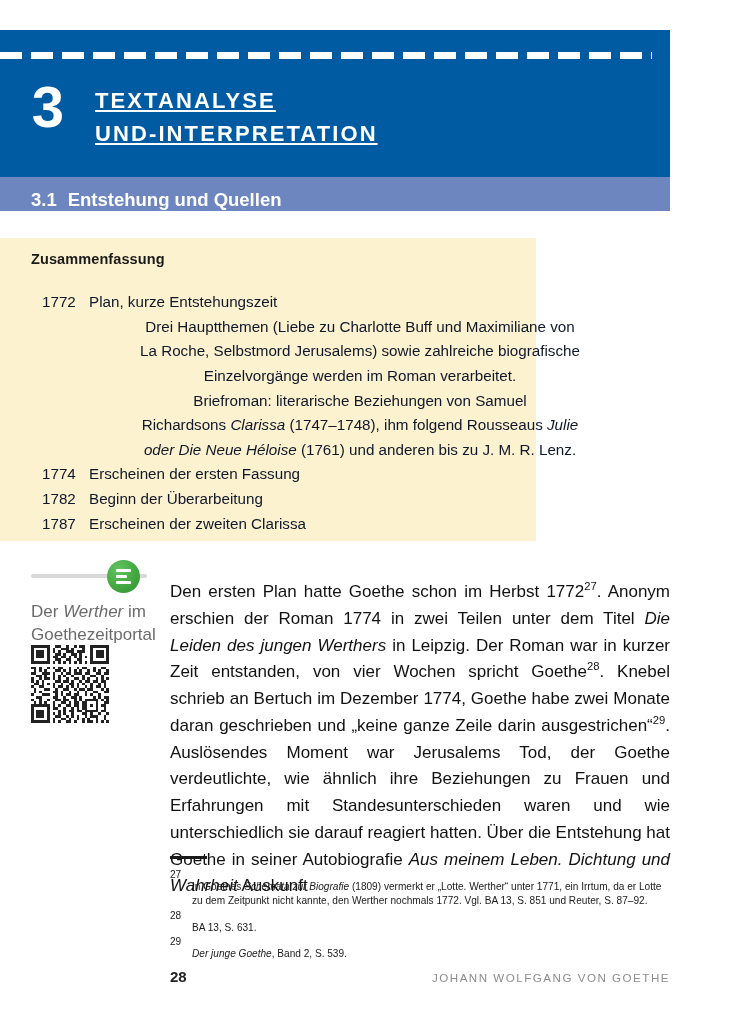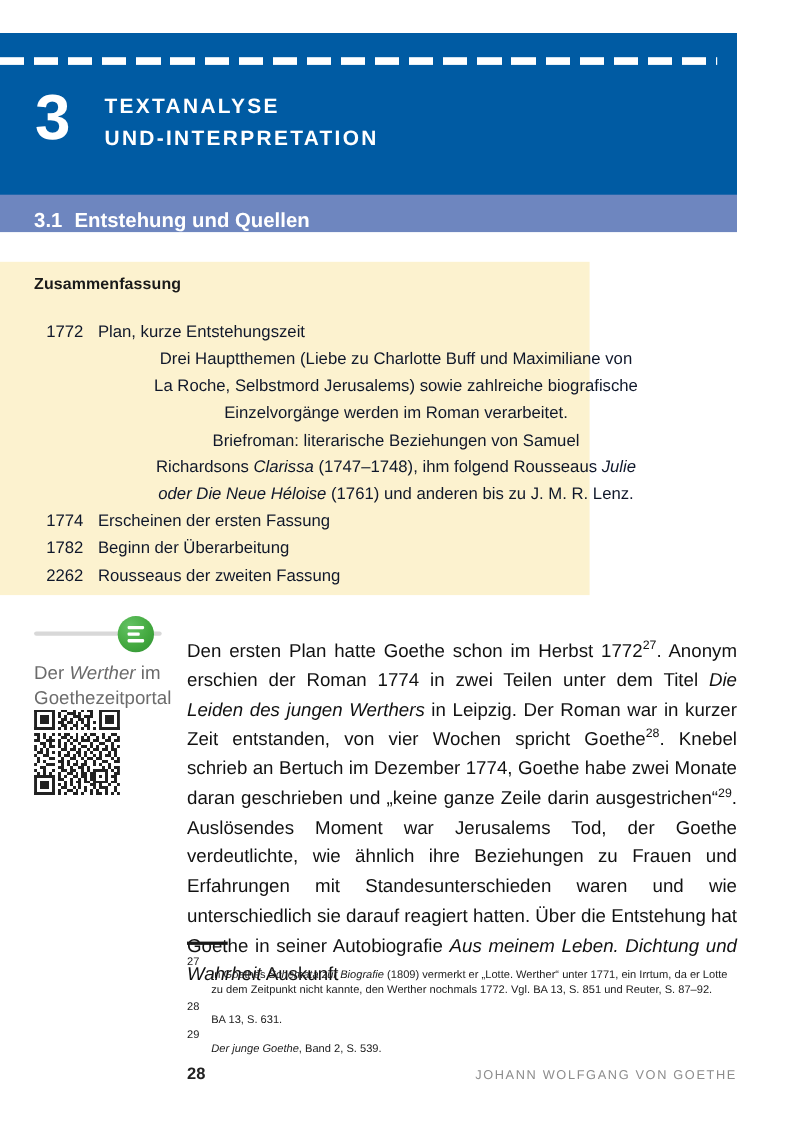--- a/index.html
+++ b/index.html
@@ -48,25 +48,26 @@
     width: 95px;
     text-align: center;
     color: #ffffff;
     font-size: 58px;
     font-weight: bold;
     line-height: 1;
     letter-spacing: -1px;
   }
   .chapter-title {
     color: #ffffff;
-    font-size: 19px;
+    font-size: 22px;
     font-weight: bold;
     letter-spacing: 2.1px;
     line-height: 1.52;
     padding-top: 6px;
+    text-decoration: underline;
   }
   .chapter-title .line2 {
     display: block;
   }
 
   
   .section-bar {
     position: absolute;
     left: 0;
     top: 177px;
@@ -306,22 +307,22 @@
       <span class="sum-year">1774</span>
       <span class="sum-text">Erscheinen der ersten Fassung</span>
     </div>
 
     <div class="sum-row">
       <span class="sum-year">1782</span>
       <span class="sum-text">Beginn der Überarbeitung</span>
     </div>
 
     <div class="sum-row">
-      <span class="sum-year">2262</span>
-      <span class="sum-text">Rousseaus der zweiten Fassung</span>
+      <span class="sum-year">1787</span>
+      <span class="sum-text">Erscheinen der zweiten Clarissa</span>
     </div>
 
   </div>
 </div>
 
 <div class="margin-col">
   <div class="marker-rule"></div>
   <div class="green-badge">
     <span class="bar b1"></span>
     <span class="bar b2"></span>

